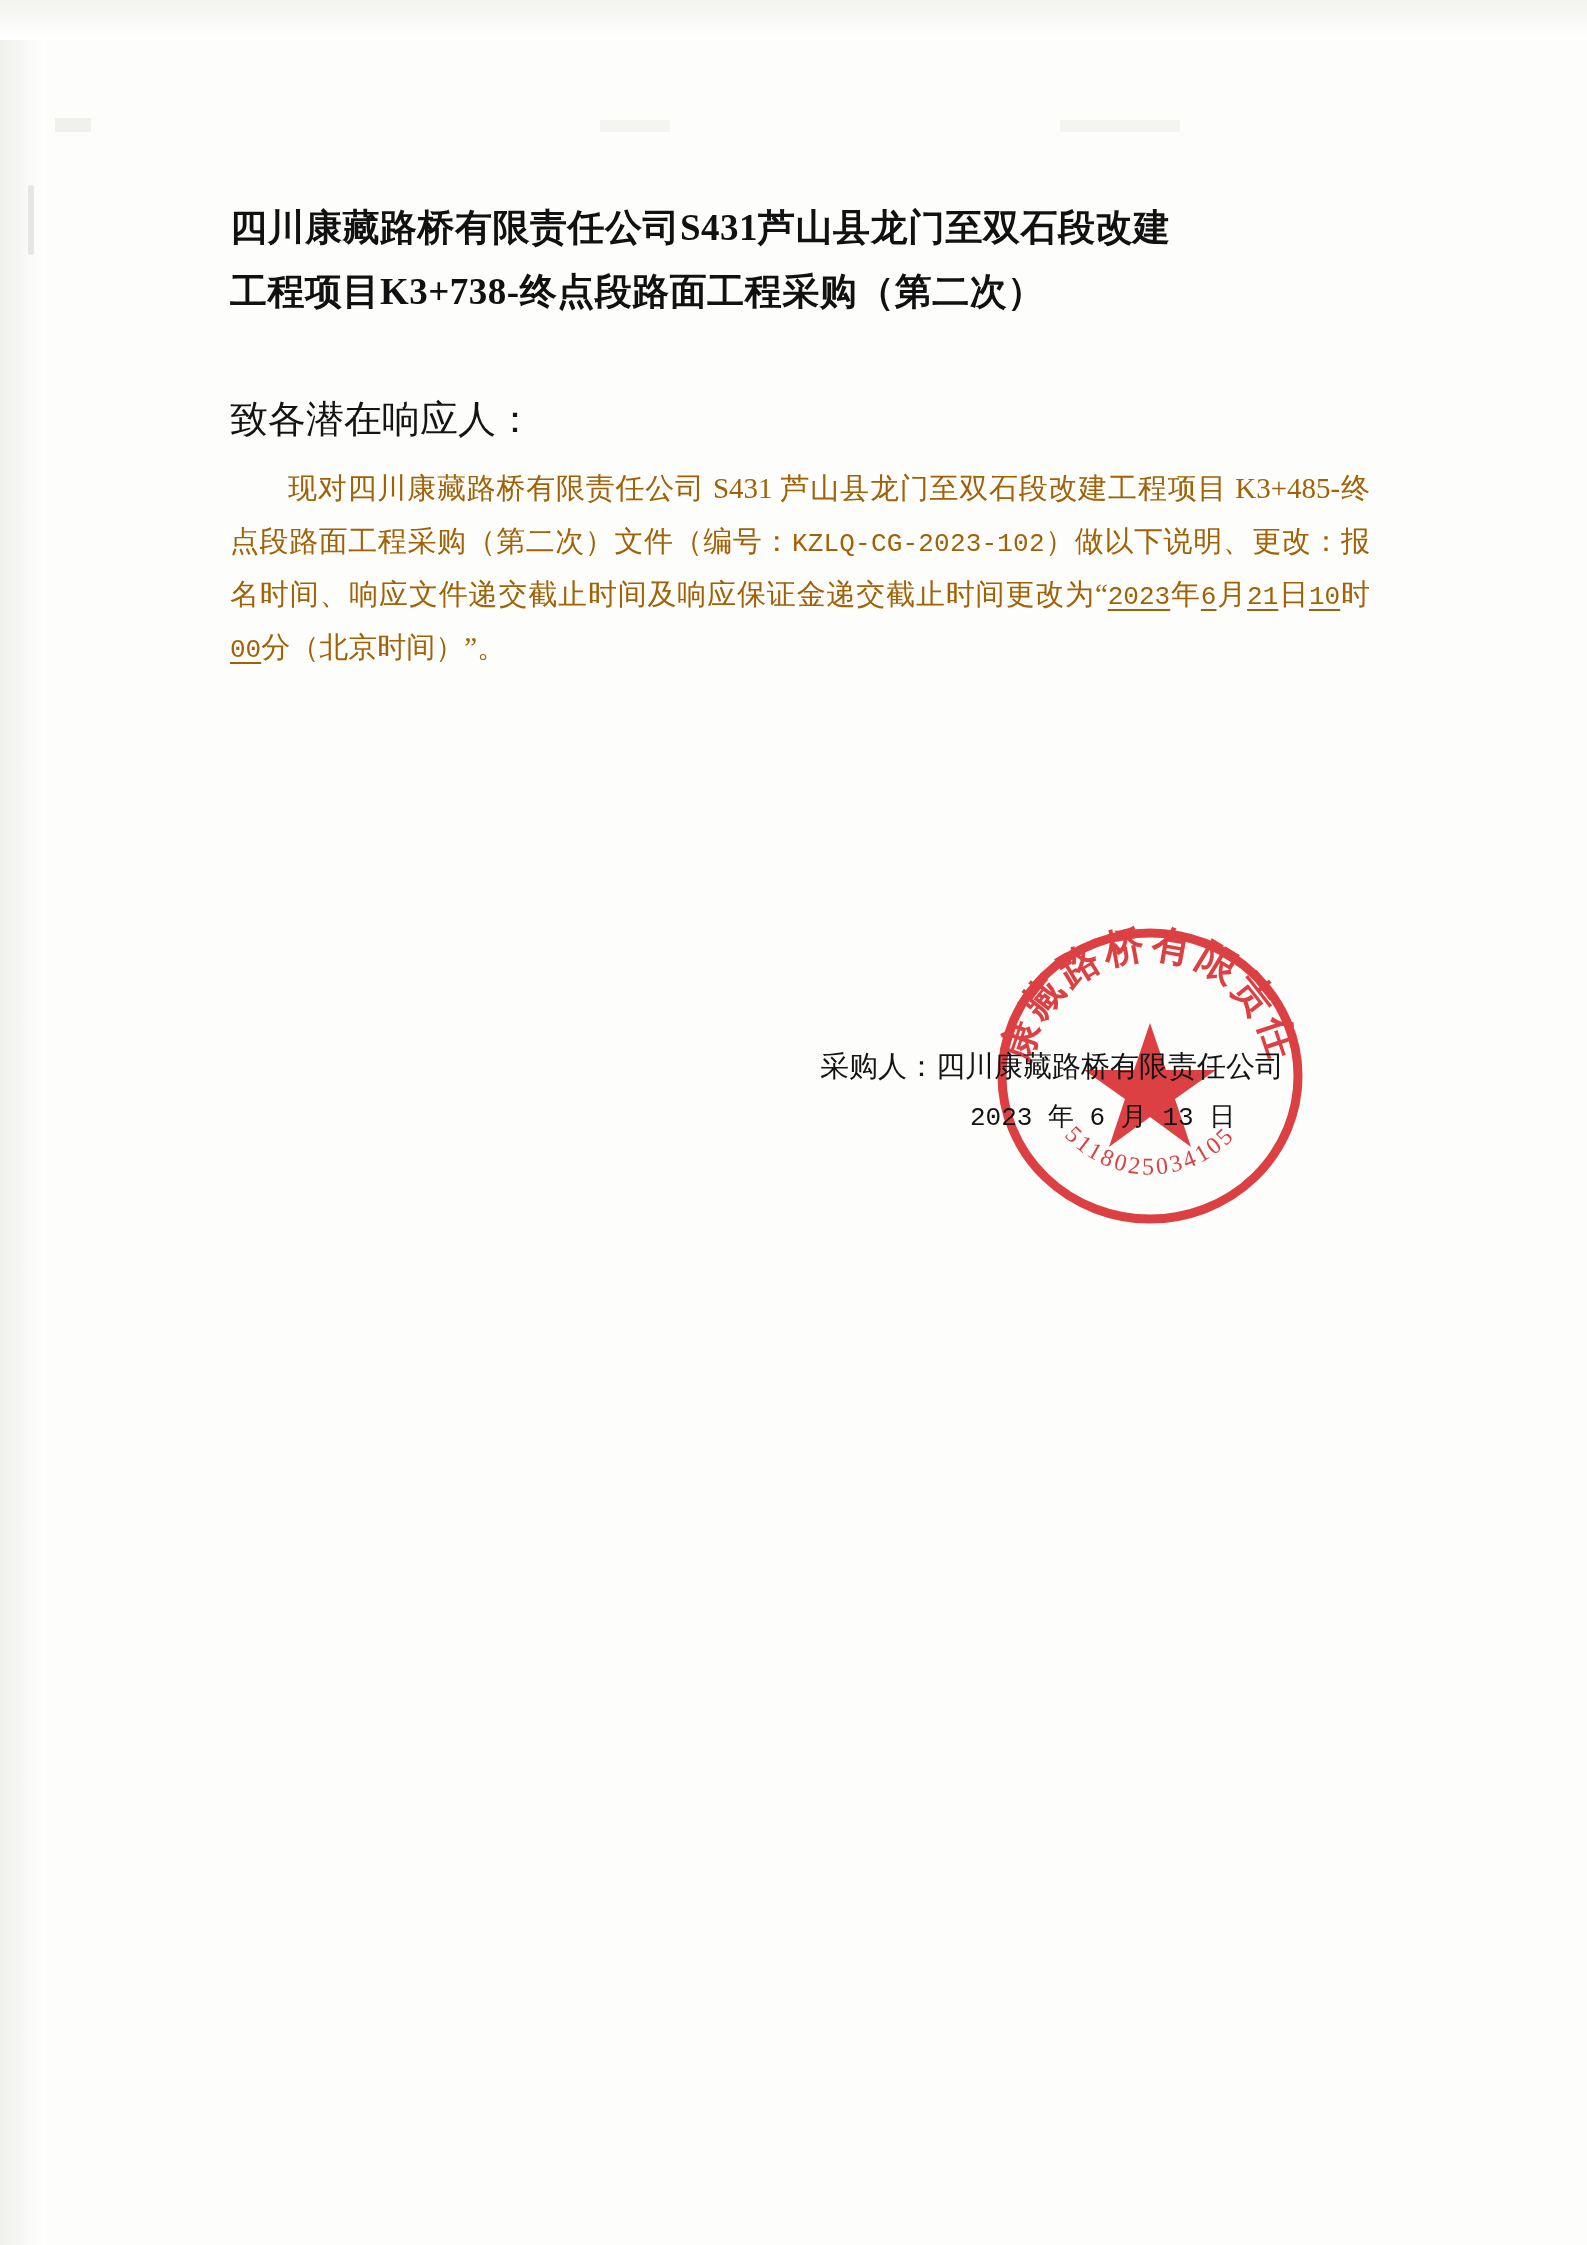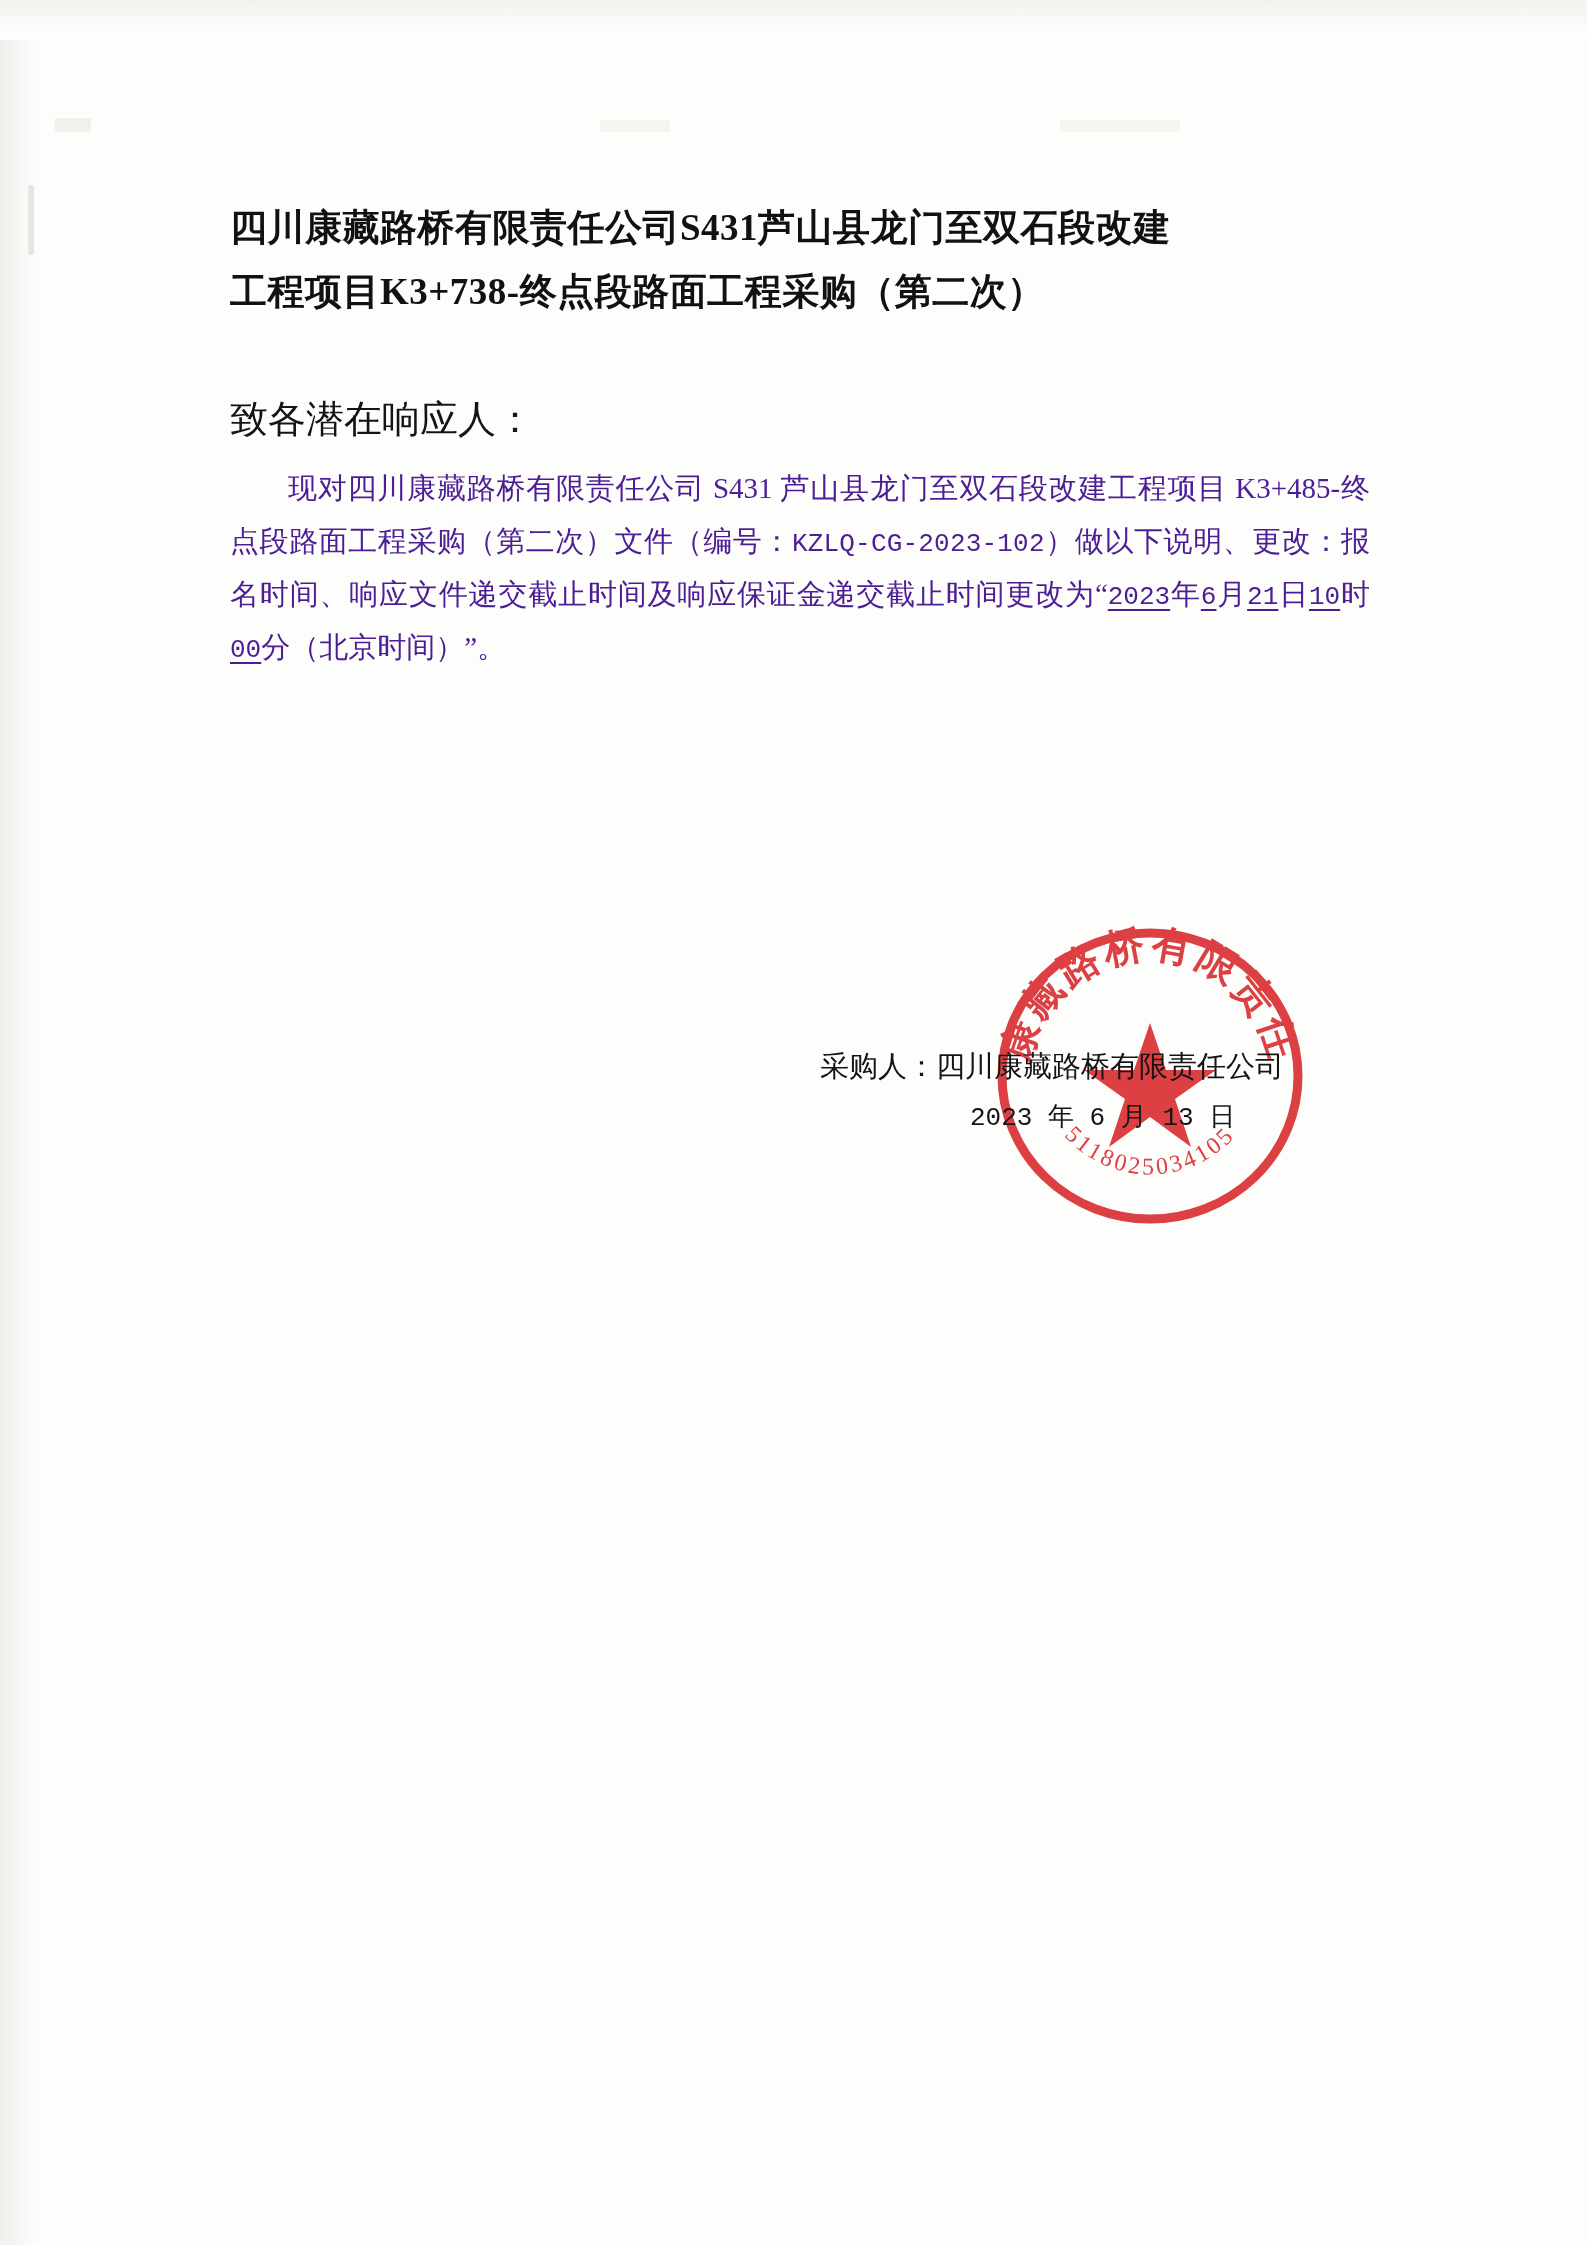--- a/index.html
+++ b/index.html
@@ -88,21 +88,21 @@
     line-height: 1.6;
     color: #141414;
   }
 
   .body-para {
     margin-top: 12px;
     font-size: 29px;
     line-height: 1.82;
     text-align: justify;
     text-indent: 2em;
-    color: #4c1d95;
+    color: #a16207;
   }
   .body-para.second {
     margin-top: 6px;
   }
   .mono {
     font-family: "Liberation Mono", "DejaVu Sans Mono", monospace;
     font-size: 26px;
     letter-spacing: 0.2px;
   }
   .mono-u {

